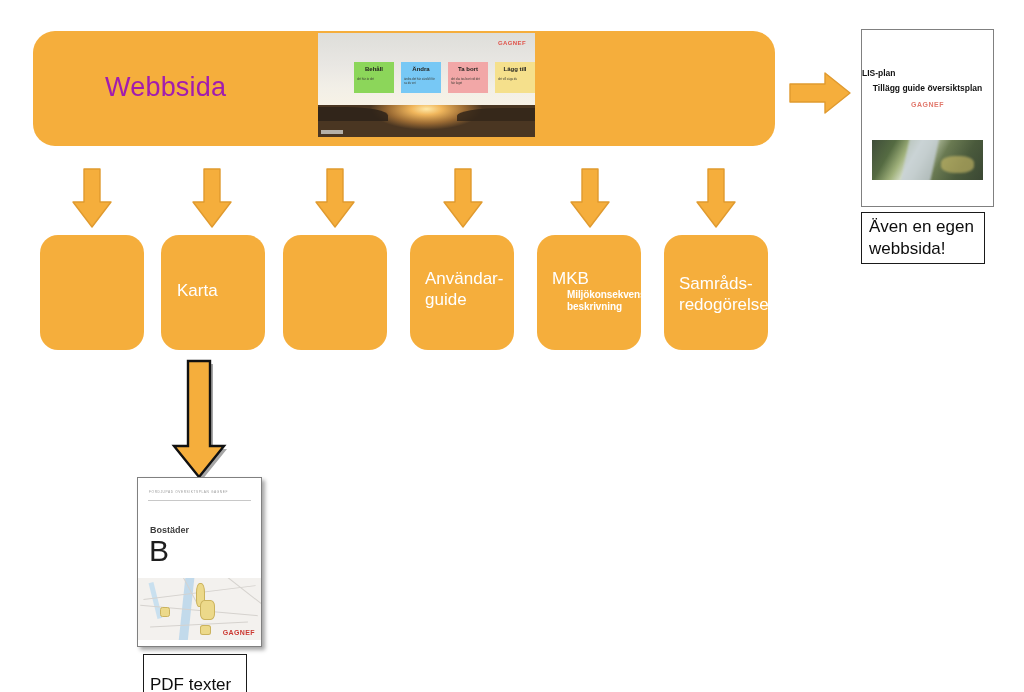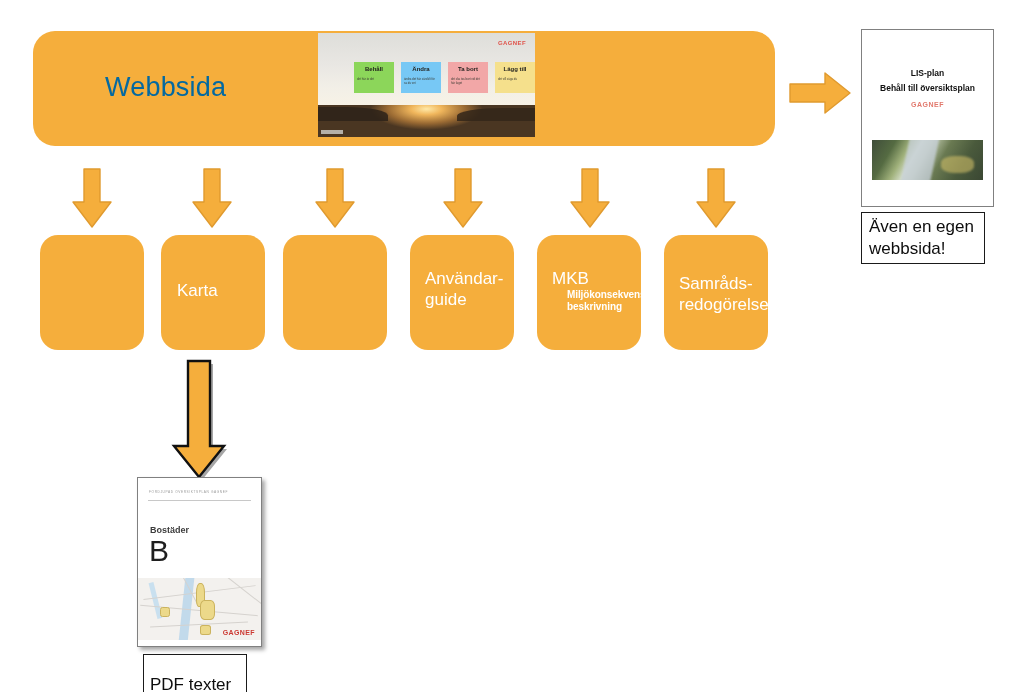--- a/index.html
+++ b/index.html
@@ -30,21 +30,21 @@
     left: 33px;
     top: 31px;
     width: 742px;
     height: 115px;
     border-radius: 22px;
   }
   .main-label {
     position: absolute;
     left: 105px;
     top: 72px;
-    color: #0369a1;
+    color: #a21caf;
     font-size: 27px;
     letter-spacing: 0.2px;
     white-space: nowrap;
   }
 
   .obox.leaf {
     top: 235px;
     width: 104px;
     height: 115px;
   }
@@ -193,21 +193,20 @@
   .doc-lis {
     left: 861px;
     top: 29px;
     width: 133px;
     height: 178px;
   }
   .lis-title {
     position: absolute;
     left: 0; right: 0;
     top: 38px;
-    text-align: center;
     font-size: 8.5px;
     font-weight: bold;
     color: #111;
   }
   .lis-sub {
     position: absolute;
     left: 0; right: 0;
     top: 53px;
     text-align: center;
     font-size: 8.5px;
@@ -470,21 +469,21 @@
     <svg width="56" height="120" viewBox="0 0 56 120">
       <g transform="translate(2,2)">
         <path d="M15 1 H37 V86 H51 L26 117 L1 86 H15 Z" fill="rgba(0,0,0,0.35)" transform="translate(3,3)"></path>
         <path d="M15 1 H37 V86 H51 L26 117 L1 86 H15 Z" fill="#F5AE3C" stroke="#111111" stroke-width="2.4" stroke-linejoin="miter"></path>
       </g>
     </svg>
   </div>
 
   <div class="doc doc-lis">
     <div class="lis-title">LIS-plan</div>
-    <div class="lis-sub">Behåll till översiktsplan</div>
+    <div class="lis-sub">Tillägg guide översiktsplan</div>
     <div class="lis-logo">GAGNEF</div>
     <div class="lis-photo"></div>
   </div>
 
   <div class="caption cap-web">Även en egen webbsida!</div>
 
   <div class="doc doc-pdf">
     <div class="pdf-microtext">FÖRDJUPAD ÖVERSIKTSPLAN GAGNEF</div>
     <div class="pdf-topline"></div>
     <div class="pdf-kicker">Bostäder</div>

